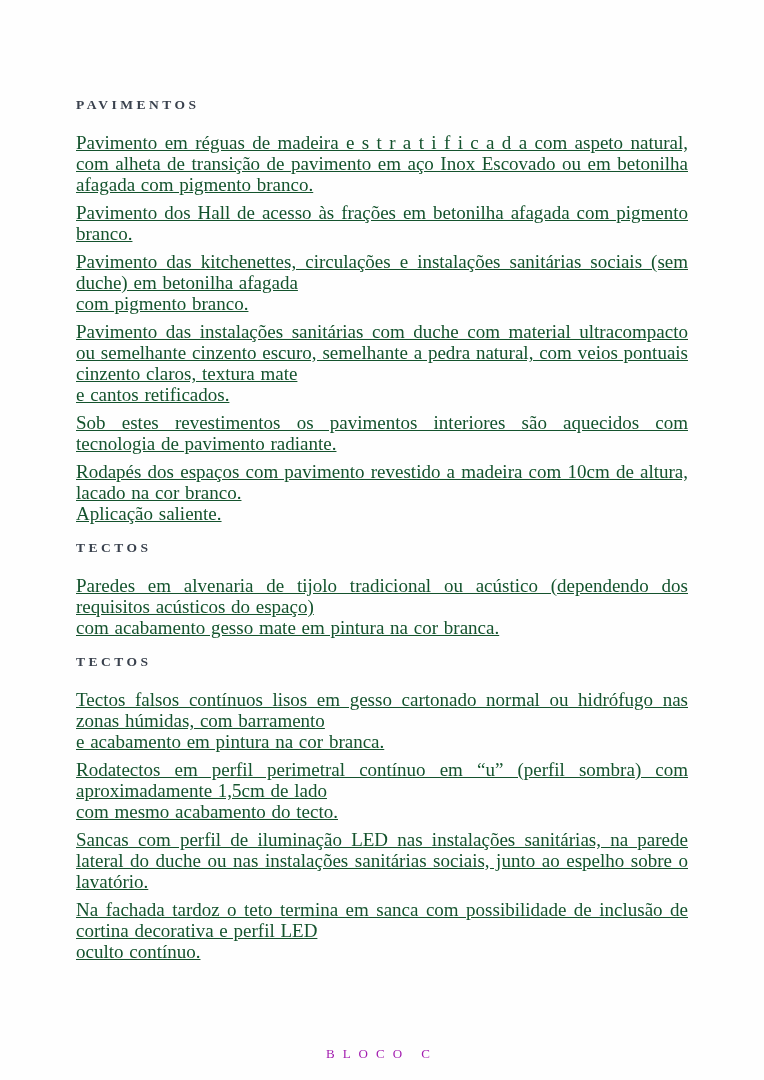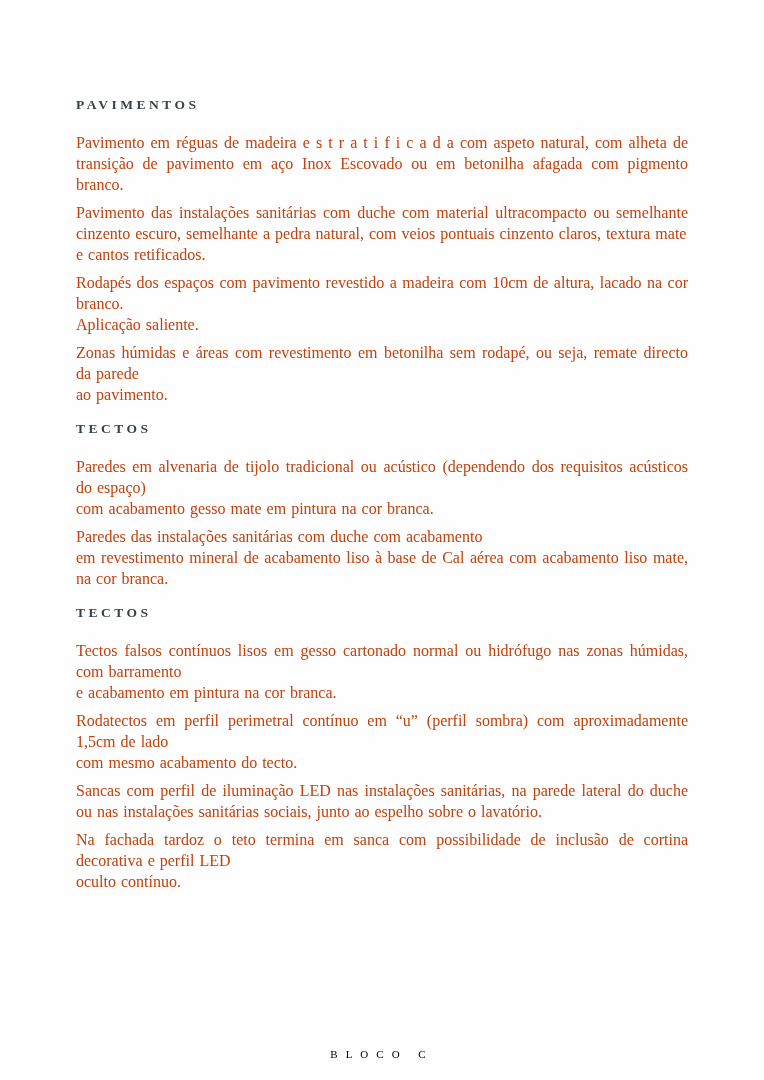--- a/index.html
+++ b/index.html
@@ -31,67 +31,68 @@
     font-weight: bold;
     letter-spacing: 3.5px;
     color: #39414d;
     margin: 17px 0 20px 0;
     line-height: 14px;
   }
   section.doc-section:first-child h2.section-title {
     margin-top: 0;
   }
   p.para {
-    font-size: 16px;
+    font-size: 19px;
     line-height: 21px;
     margin: 0 0 7px 0;
     text-align: justify;
     white-space: pre-line;
     word-spacing: 1px;
-    color: #c2410c;
+    color: #14532d;
+    text-decoration: underline;
   }
   footer.page-footer {
     position: absolute;
     left: 0;
     bottom: 18px;
     width: 764px;
     text-align: center;
   }
   .footer-label {
-    font-size: 11px;
+    font-size: 13px;
     letter-spacing: 8px;
-    color: #000000;
+    color: #a21caf;
     font-family: "Liberation Serif", "DejaVu Serif", serif;
   }
 </style>
 </head>
 <body>
 
 <div class="page">
   <div id="sections">
   <section class="doc-section">
     <h2 class="section-title">PAVIMENTOS</h2>
   <p class="para">Pavimento em réguas de madeira e s t r a t i f i c a d a com aspeto natural, com alheta de transição de pavimento em aço Inox Escovado ou em betonilha afagada com pigmento branco.</p>
+        <p class="para">Pavimento dos Hall de acesso às frações em betonilha afagada com pigmento branco.</p>
+        <p class="para">Pavimento das kitchenettes, circulações e instalações sanitárias sociais (sem duche) em betonilha afagada
+com pigmento branco.</p>
         <p class="para">Pavimento das instalações sanitárias com duche com material ultracompacto ou semelhante cinzento escuro, semelhante a pedra natural, com veios pontuais cinzento claros, textura mate
 e cantos retificados.</p>
+        <p class="para">Sob estes revestimentos os pavimentos interiores são aquecidos com tecnologia de pavimento radiante.</p>
       </section>
 
   <section class="doc-section">
   <p class="para">Rodapés dos espaços com pavimento revestido a madeira com 10cm de altura, lacado na cor branco.
 Aplicação saliente.</p>
-        <p class="para">Zonas húmidas e áreas com revestimento em betonilha sem rodapé, ou seja, remate directo da parede
-ao pavimento.</p>
       </section>
 
   <section class="doc-section">
     <h2 class="section-title">TECTOS</h2>
   <p class="para">Paredes em alvenaria de tijolo tradicional ou acústico (dependendo dos requisitos acústicos do espaço)
 com acabamento gesso mate em pintura na cor branca.</p>
-        <p class="para">Paredes das instalações sanitárias com duche com acabamento
-em revestimento mineral de acabamento liso à base de Cal aérea com acabamento liso mate, na cor branca.</p>
       </section>
 
   <section class="doc-section">
     <h2 class="section-title">TECTOS</h2>
   <p class="para">Tectos falsos contínuos lisos em gesso cartonado normal ou hidrófugo nas zonas húmidas, com barramento
 e acabamento em pintura na cor branca.</p>
         <p class="para">Rodatectos em perfil perimetral contínuo em “u” (perfil sombra) com aproximadamente 1,5cm de lado
 com mesmo acabamento do tecto.</p>
         <p class="para">Sancas com perfil de iluminação LED nas instalações sanitárias, na parede lateral do duche ou nas instalações sanitárias sociais, junto ao espelho sobre o lavatório.</p>
         <p class="para">Na fachada tardoz o teto termina em sanca com possibilidade de inclusão de cortina decorativa e perfil LED

